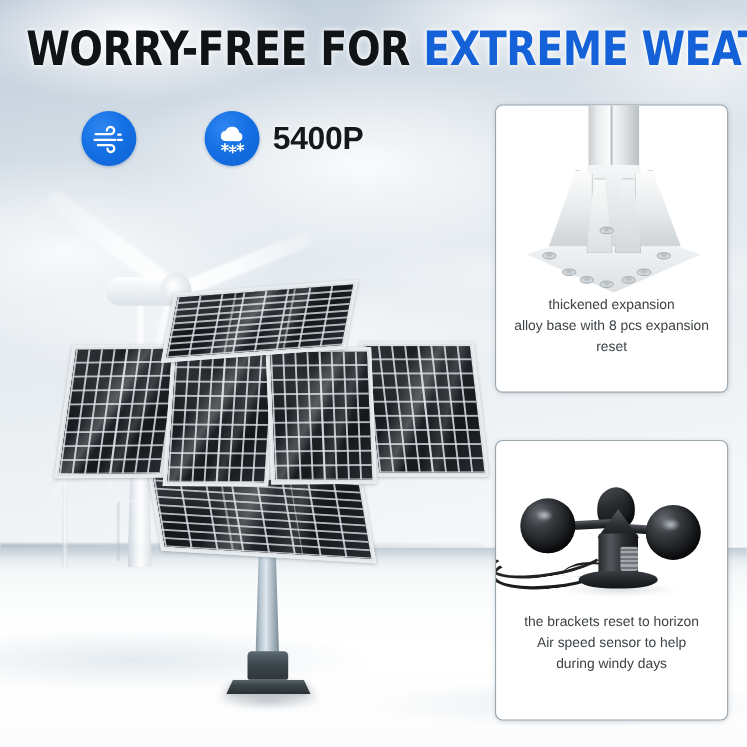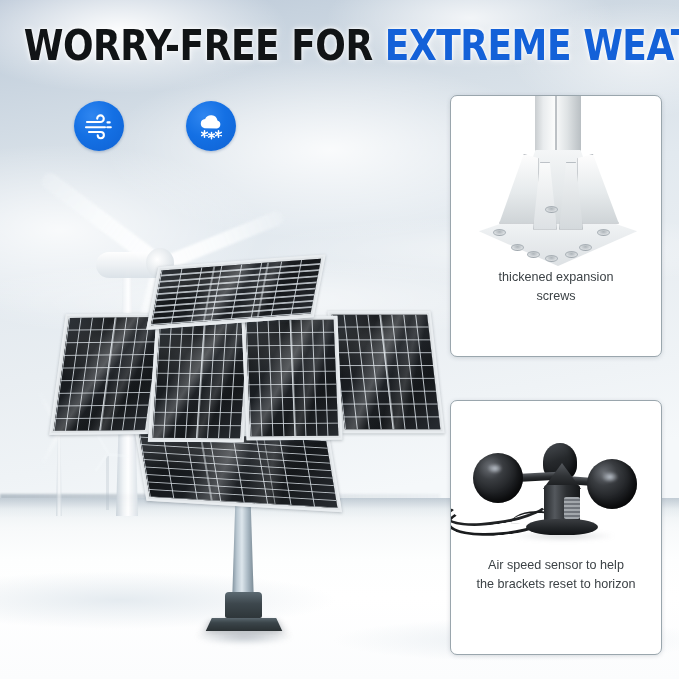--- a/index.html
+++ b/index.html
@@ -453,20 +453,21 @@
             </g>
             <g transform="translate(16.5,25.6)">
               <path d="M0 -3.2 V3.2 M-2.8 -1.6 L2.8 1.6 M-2.8 1.6 L2.8 -1.6"></path>
             </g>
             <g transform="translate(23.5,24)">
               <path d="M0 -3.2 V3.2 M-2.8 -1.6 L2.8 1.6 M-2.8 1.6 L2.8 -1.6"></path>
             </g>
           </g>
         </svg>
       </div>
+      <span class="badge-value">5400P</span>
     </div>
 
   </div>
 
   <div class="inset inset-1">
     <div class="inset-figure">
       <div class="alu">
         <div class="alu-post"></div>
         <div class="alu-post-edge"></div>
         <div class="alu-plate"></div>
@@ -480,21 +481,22 @@
         <div class="alu-hole" style="left:124px; top:137px;"></div>
         <div class="alu-hole" style="left:38px;  top:152px;"></div>
         <div class="alu-hole" style="left:106px; top:152px;"></div>
         <div class="alu-hole" style="left:72px;  top:163px;"></div>
         <div class="alu-hole" style="left:54px;  top:159px;"></div>
         <div class="alu-hole" style="left:92px;  top:159px;"></div>
       </div>
     </div>
     <div class="inset-caption">
       <div>thickened expansion</div>
-      <div>screws</div>
+      <div>alloy base with 8 pcs expansion</div>
+      <div>reset</div>
     </div>
   </div>
 
   <div class="inset inset-2">
     <div class="inset-figure">
       <div class="anem">
         <div class="anem-cable2"></div>
         <div class="anem-cable"></div>
         <div class="anem-cable3"></div>
         <div class="anem-shadow"></div>
@@ -505,18 +507,19 @@
         <div class="anem-cup c-right"></div>
         <div class="anem-cup-spec s1"></div>
         <div class="anem-cup-spec s2"></div>
         <div class="anem-hubcone"></div>
         <div class="anem-body"></div>
         <div class="anem-thread"></div>
         <div class="anem-flange"></div>
       </div>
     </div>
     <div class="inset-caption">
+      <div>the brackets reset to horizon</div>
       <div>Air speed sensor to help</div>
-      <div>the brackets reset to horizon</div>
+      <div>during windy days</div>
     </div>
   </div>
 
 </div>
 
 </body></html>

